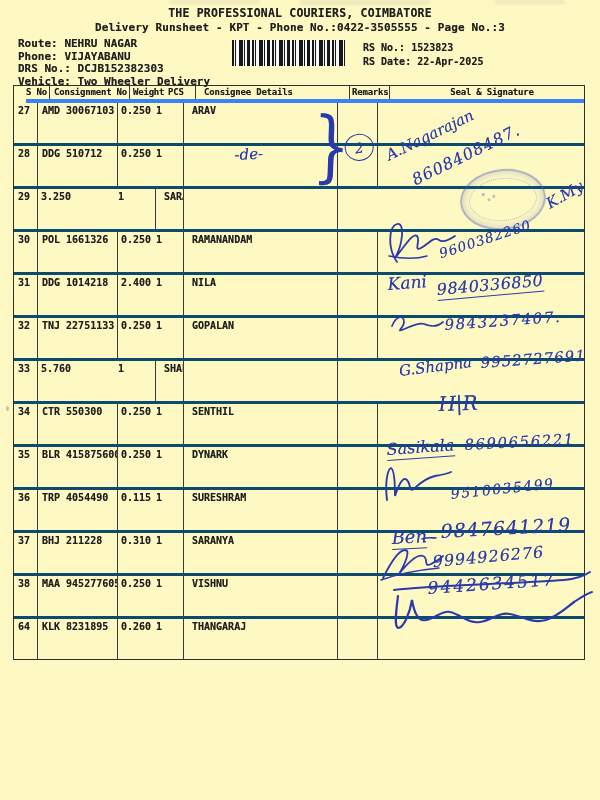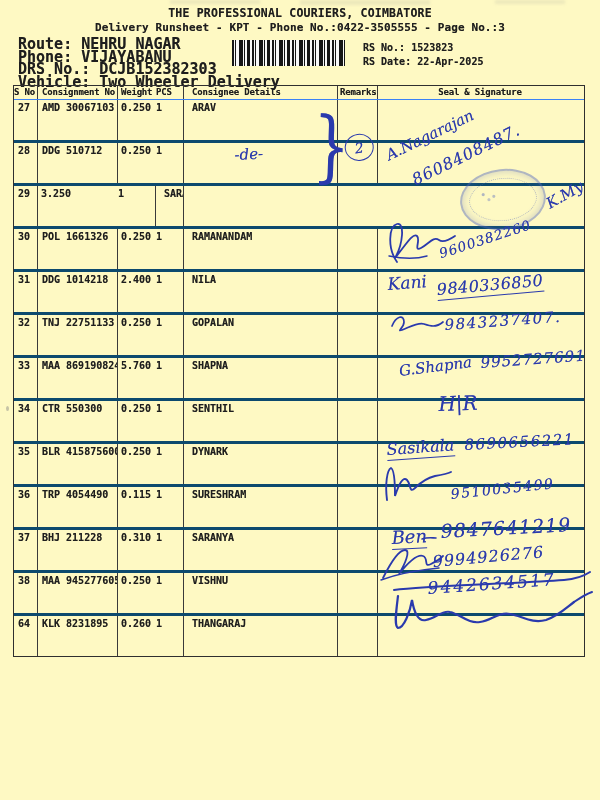--- a/index.html
+++ b/index.html
@@ -5,37 +5,37 @@
   html,body{margin:0;padding:0;}
   body{width:600px;height:800px;background:#e9e9e7;font-family:"DejaVu Sans Mono",monospace;}
   .page{position:relative;width:600px;height:800px;background:#fef9c3;overflow:hidden;}
 
   
   .print{color:#1e1e1e;font-weight:bold;text-shadow:0 0 .5px rgba(20,20,20,.5);}
 
   .title{position:absolute;top:6px;left:0;width:600px;text-align:center;font-size:11.5px;letter-spacing:.2px;}
   .subtitle{position:absolute;top:21px;left:0;width:600px;text-align:center;font-size:11px;letter-spacing:.1px;}
 
-  .meta-left{position:absolute;left:18px;top:38px;font-size:15px;line-height:12.5px;}
+  .meta-left{position:absolute;left:18px;top:38px;font-size:11px;line-height:12.5px;}
   .meta-right{position:absolute;left:363px;top:41px;font-size:10px;line-height:14px;}
   .meta-line span{white-space:pre;}
 
   .barcode{position:absolute;left:232px;top:40px;width:113px;height:26px;
     background:
       repeating-linear-gradient(90deg,
         #161616 0 2px, #f8f8f8 2px 3px,
         #161616 3px 4px, #f8f8f8 4px 7px,
         #161616 7px 11px, #f8f8f8 11px 12px,
         #161616 12px 13px, #f8f8f8 13px 15px,
         #161616 15px 18px, #f8f8f8 18px 20px);}
 
   
   .table{position:absolute;left:13px;top:85px;width:570px;border:1.3px solid #2f2f2f;}
   .tr{display:grid;grid-template-columns:24px 80px 38px 28px 154px 40px 204px;}
-  .tr.head{height:13px;border-bottom:1px solid #3b82f6;}
+  .tr.head{height:13px;border-bottom:4px solid #3b82f6;margin-left:12px;}
   .tr.data{height:40px;border-bottom:3px solid #0c4a6e;}
   .tr.data:last-child{border-bottom:none;}
   .td{font-size:10px;padding-top:2px;overflow:hidden;white-space:nowrap;}
   .td.h{font-size:9px;letter-spacing:-.2px;padding-top:1px;}
   .b-r{border-right:1px solid #3a3a3a;}
   .c-sno{padding-left:4px;}
   .c-con{padding-left:4px;}
   .c-wt{padding-left:3px;}
   .c-pcs{}
   .c-cons{padding-left:8px;}
@@ -154,21 +154,20 @@
       <div class="td b-r c-sno">32</div>
       <div class="td b-r c-con">TNJ 22751133</div>
       <div class="td c-wt">0.250</div>
       <div class="td b-r c-pcs">1</div>
       <div class="td b-r c-cons">GOPALAN</div>
       <div class="td b-r c-rem"></div>
       <div class="td c-sig"></div>
     </div>
     <div class="tr data">
       <div class="td b-r c-sno">33</div>
-      <div class="td b-r c-con">MAA 869190824</div>
       <div class="td c-wt">5.760</div>
       <div class="td b-r c-pcs">1</div>
       <div class="td b-r c-cons">SHAPNA</div>
       <div class="td b-r c-rem"></div>
       <div class="td c-sig"></div>
     </div>
     <div class="tr data">
       <div class="td b-r c-sno">34</div>
       <div class="td b-r c-con">CTR 550300</div>
       <div class="td c-wt">0.250</div>

